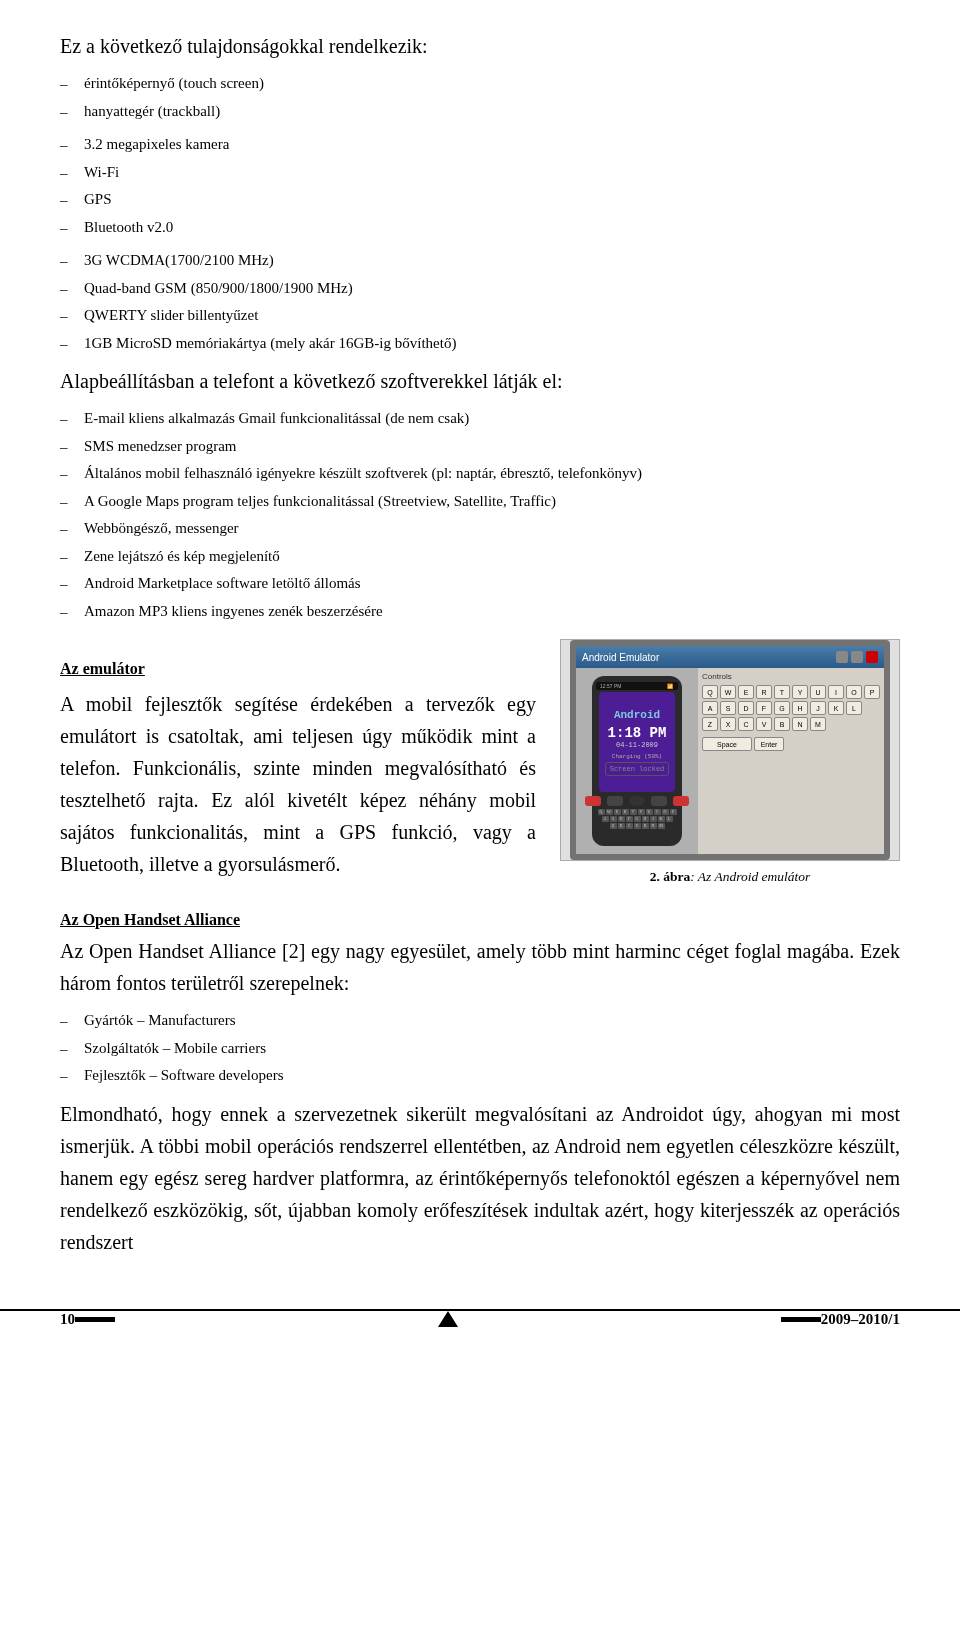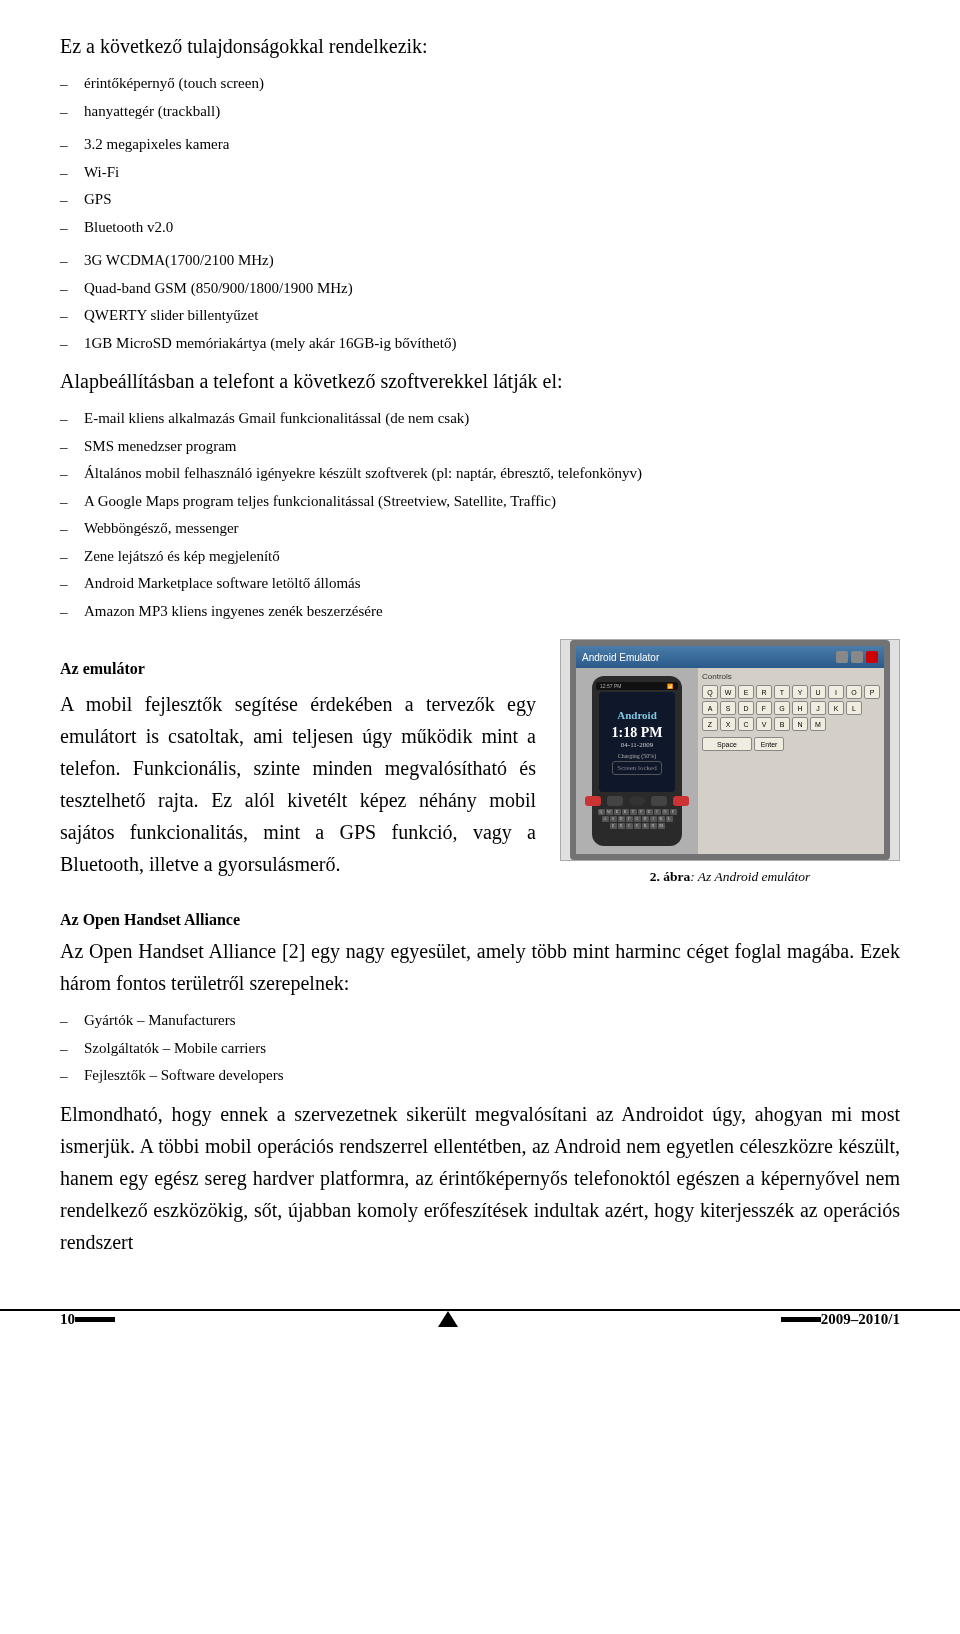--- a/index.html
+++ b/index.html
@@ -32,20 +32,21 @@
       font-size: 15px;
       padding-top: 1px;
     }
     .bullet-text {
       flex: 1;
     }
     .section-heading {
       font-size: 16px;
       font-weight: bold;
       margin: 18px 0 6px 0;
+      text-decoration: underline;
     }
     .two-col {
       display: flex;
       gap: 24px;
       margin: 16px 0 10px 0;
       align-items: flex-start;
     }
     .two-col-text {
       flex: 1;
       font-size: 14.5px;
@@ -118,29 +119,29 @@
       border-radius: 12px;
       display: flex;
       flex-direction: column;
       align-items: center;
       padding: 6px 4px;
       position: relative;
     }
     .phone-screen {
       width: 76px;
       height: 100px;
-      background: #0f172a;
+      background: #4c1d95;
       border-radius: 4px;
       display: flex;
       flex-direction: column;
       align-items: center;
       justify-content: center;
       color: #fff;
       font-size: 8px;
-      font-family: Liberation Serif, serif;
+      font-family: Liberation Mono, monospace;
       text-align: center;
     }
     .phone-screen .android-text {
       font-size: 11px;
       font-weight: bold;
       color: #7ec8e3;
     }
     .phone-screen .time-text {
       font-size: 14px;
       font-weight: bold;

